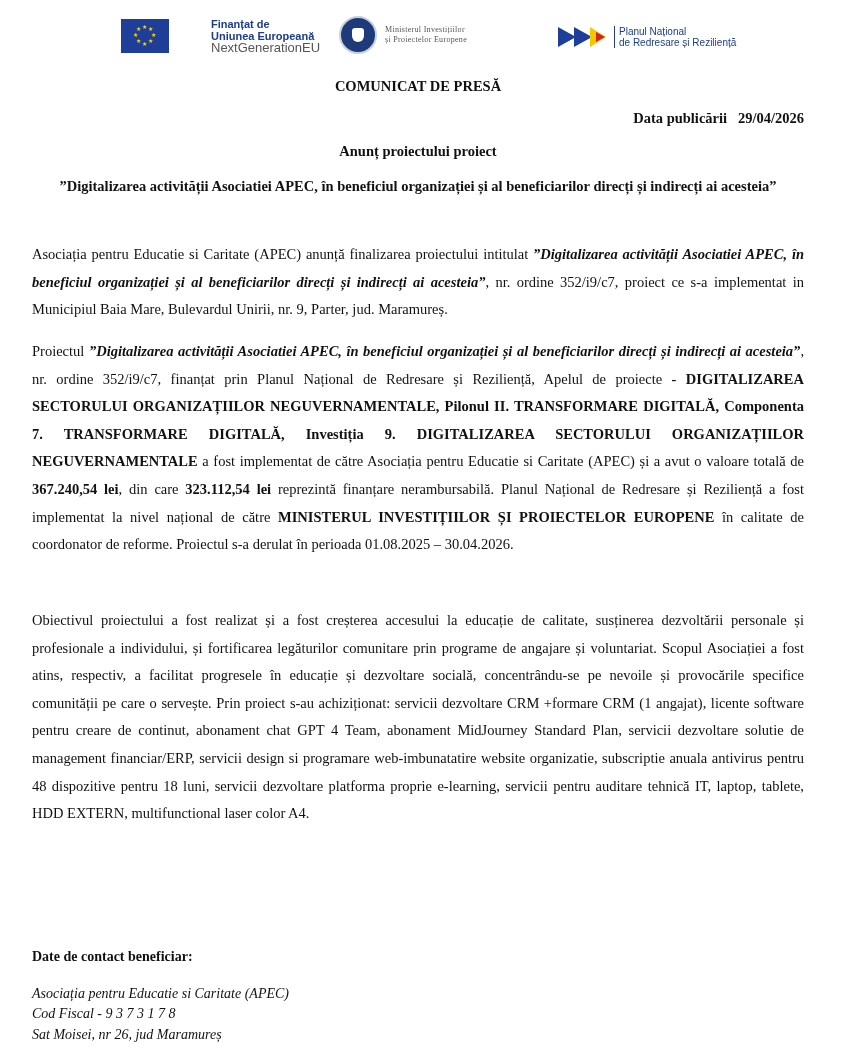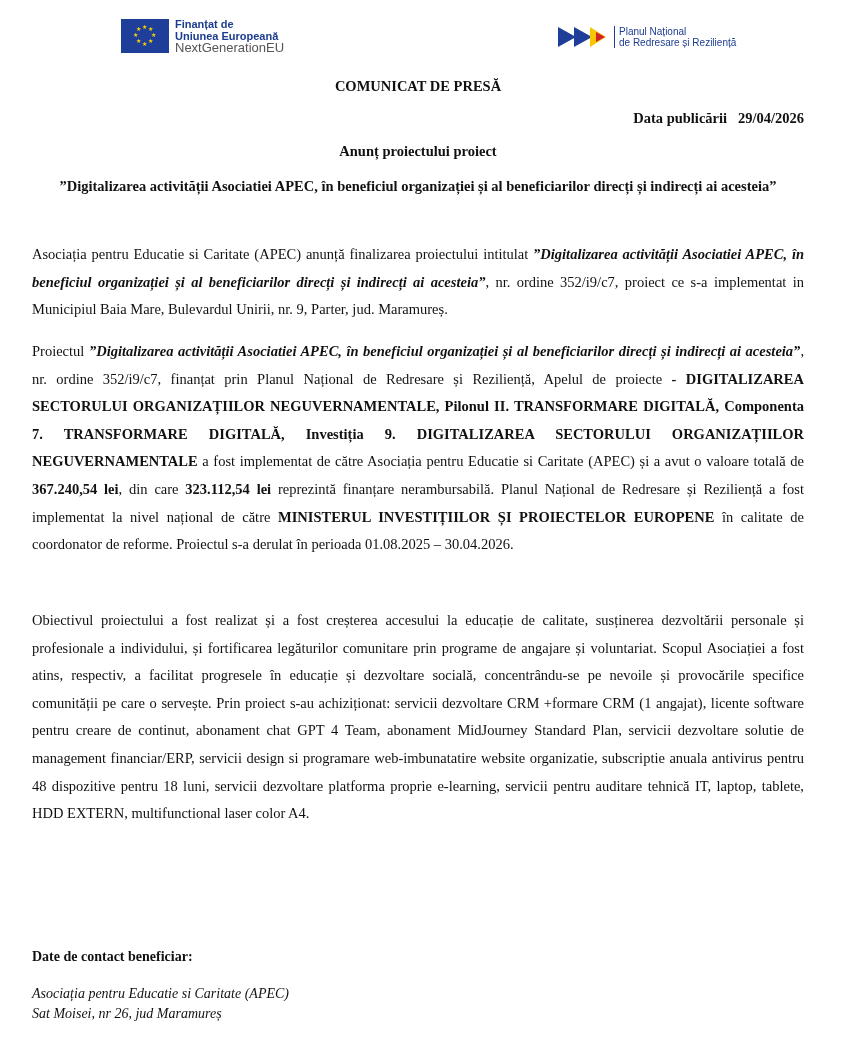--- a/index.html
+++ b/index.html
@@ -1,19 +1,19 @@
 <!DOCTYPE html>
 <html><head>
 <meta charset="utf-8">
 <style>
   html, body { margin:0; padding:0; background:#ffffff; }
   body { width:843px; height:1064px; position:relative; overflow:hidden; color:#111; }
   .header { position:absolute; top:14px; left:0; width:843px; height:50px; }
   .logo { position:absolute; display:flex; align-items:center; }
-  .logo-eu { left:121px; top:4px; }
+  .logo-eu { left:121px; top:4px;gap:36px; }
   .eu-flag { width:48px; height:34px; background:#1f3e9a; position:relative; }
   .eu-flag span { position:absolute; color:#f6d500; font-size:6px; line-height:6px; }
   .eu-text { margin-left:6px; font-family:"Liberation Sans", sans-serif; line-height:12px; }
   .eu-text .l1, .eu-text .l2 { color:#1c3c8f; font-weight:bold; font-size:11px; }
   .eu-text .l3 { color:#555; font-size:13px; }
   .logo-gov { left:339px; top:2px; }
   .gov-seal { width:38px; height:38px; border-radius:50%; background:#1f3a78; position:relative; border:2px solid #c9cfe0; box-sizing:border-box; }
   .gov-seal::after { content:""; position:absolute; left:11px; top:10px; width:12px; height:14px; background:#ffffff; border-radius:3px 3px 6px 6px; }
   .gov-text { margin-left:8px; font-family:"Liberation Serif", serif; font-size:8px; line-height:10px; color:#555; letter-spacing:0.3px; }
   .logo-pnrr { left:558px; top:12px; }
@@ -46,20 +46,27 @@
         <span style="left:15px;top:19px">★</span>
       <span style="left:12px;top:13px">★</span>
         <span style="left:15px;top:7px">★</span>
     </div>
     <div class="eu-text">
       <div class="l1">Finanțat de</div>
       <div class="l2">Uniunea Europeană</div>
       <div class="l3">NextGenerationEU</div>
     </div>
   </div>
+  <div class="logo logo-gov">
+    <div class="gov-seal"></div>
+    <div class="gov-text">
+      <div>Ministerul Investițiilor</div>
+      <div>și Proiectelor Europene</div>
+    </div>
+  </div>
   <div class="logo logo-pnrr">
     <div class="pnrr-arrows">
       <div class="tri t1"></div>
         <div class="tri t2"></div>
         <div class="tri t3"></div>
         <div class="tri t4"></div>
     </div>
     <div class="pnrr-text">
       <div>Planul Național</div>
       <div>de Redresare și Reziliență</div>
@@ -83,14 +90,15 @@
 
 <div class="doc para" style="top:338px;">
   <span>Proiectul </span><b><i>”Digitalizarea activității Asociatiei APEC, în beneficiul organizației și al beneficiarilor direcți și indirecți ai acesteia”</i></b><span>, nr. ordine 352/i9/c7, finanțat prin Planul Național de Redresare și Reziliență, Apelul de proiecte </span><b>- DIGITALIZAREA SECTORULUI ORGANIZAȚIILOR NEGUVERNAMENTALE, Pilonul II. TRANSFORMARE DIGITALĂ, Componenta 7. TRANSFORMARE DIGITALĂ, Investiția 9. DIGITALIZAREA SECTORULUI ORGANIZAȚIILOR NEGUVERNAMENTALE</b><span> a fost implementat de către Asociația pentru Educatie si Caritate (APEC) și a avut o valoare totală de </span><b>367.240,54 lei</b><span>, din care </span><b>323.112,54 lei</b><span> reprezintă finanțare nerambursabilă. Planul Național de Redresare și Reziliență a fost implementat la nivel național de către </span><b>MINISTERUL INVESTIȚIILOR ȘI PROIECTELOR EUROPENE</b><span> în calitate de coordonator de reforme. Proiectul s-a derulat în perioada 01.08.2025 – 30.04.2026.</span>
 </div>
 
 <div class="doc para" style="top:607px;">Obiectivul proiectului a fost realizat și a fost creșterea accesului la educație de calitate, susținerea dezvoltării personale și profesionale a individului, și fortificarea legăturilor comunitare prin programe de angajare și voluntariat. Scopul Asociației a fost atins, respectiv, a facilitat progresele în educație și dezvoltare socială, concentrându-se pe nevoile și provocările specifice comunității pe care o servește. Prin proiect s-au achiziționat: servicii dezvoltare CRM +formare CRM (1 angajat), licente software pentru creare de continut, abonament chat GPT 4 Team, abonament MidJourney Standard Plan, servicii dezvoltare solutie de management financiar/ERP, servicii design si programare web-imbunatatire website organizatie, subscriptie anuala antivirus pentru 48 dispozitive pentru 18 luni, servicii dezvoltare platforma proprie e-learning, servicii  pentru auditare tehnică IT, laptop, tablete, HDD EXTERN, multifunctional laser color A4.</div>
 
 <div class="doc contact" style="top:947px;">
   <div style="font-weight:bold; margin-bottom:16px;">Date de contact beneficiar:</div>
   <div style="font-style:italic;">Asociația pentru Educatie si Caritate (APEC)</div>
+  <div style="font-style:italic;">Cod Fiscal - 9 3 7 3 1 7 8</div>
   <div style="font-style:italic;">Sat Moisei, nr 26, jud Maramureș</div>
 </div>
 
 </body></html>

